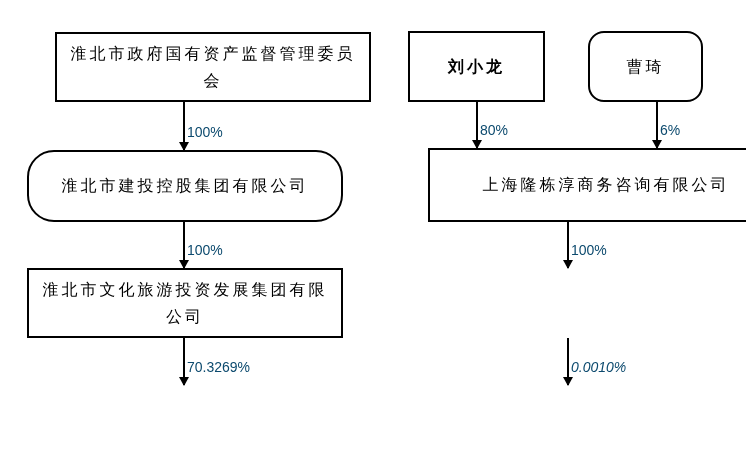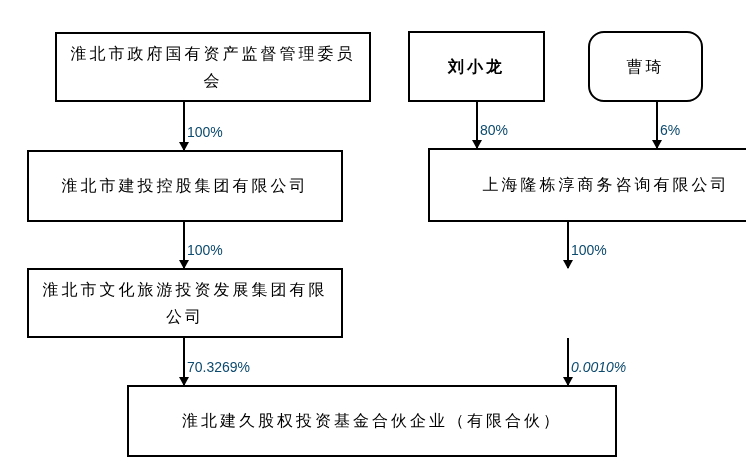--- a/index.html
+++ b/index.html
@@ -67,28 +67,27 @@
 <body>
 
 <div class="canvas">
 
   <div class="node" style="left:27px; top:32px; width:316px; height:70px;margin-left:28px;">淮北市政府国有资产监督管理委员会</div>
 
   <div class="node" style="left:408px; top:31px; width:137px; height:71px;font-weight:bold;">刘小龙</div>
 
   <div class="node" style="left:588px; top:31px; width:115px; height:71px;border-radius:16px;">曹琦</div>
 
-  <div class="node" style="left:27px; top:150px; width:316px; height:72px;">淮北市建投控股集团有限公司</div>
+  <div class="node" style="left:27px; top:150px; width:316px; height:72px;border-radius:27px;">淮北市建投控股集团有限公司</div>
 
   <div class="node" style="left:428px; top:148px; width:356px; height:74px;">上海隆栋淳商务咨询有限公司</div>
 
   <div class="node" style="left:27px; top:268px; width:316px; height:70px;">淮北市文化旅游投资发展集团有限公司</div>
 
 
-  <div class="node" style="left:127px; top:385px; width:490px; height:72px;">淮北建久股权投资基金合伙企业（有限合伙）</div>
 
   <div class="edge" style="left:183px; top:102px; height:48px;">
     <div class="edge-line"></div>
     <div class="edge-head"></div>
     <span class="edge-label">100%</span>
   </div>
 
   <div class="edge" style="left:476px; top:102px; height:46px;">
     <div class="edge-line"></div>
     <div class="edge-head"></div>

